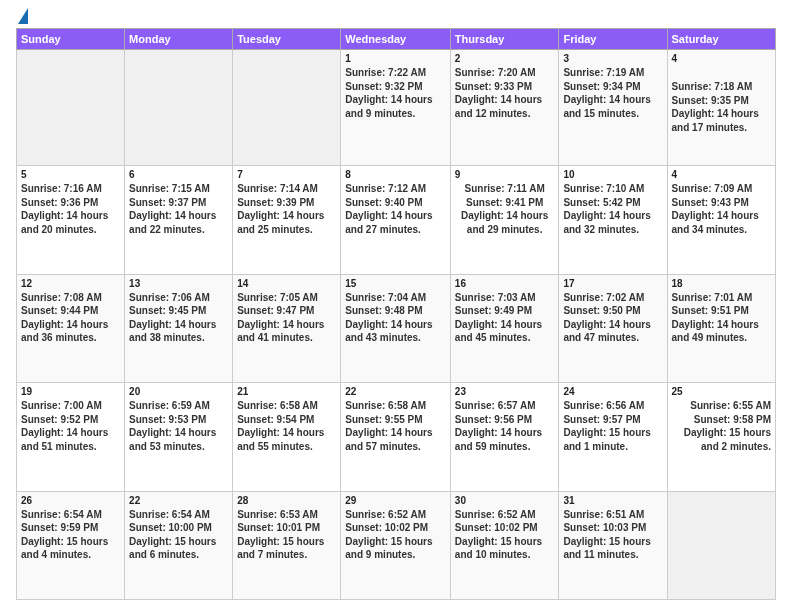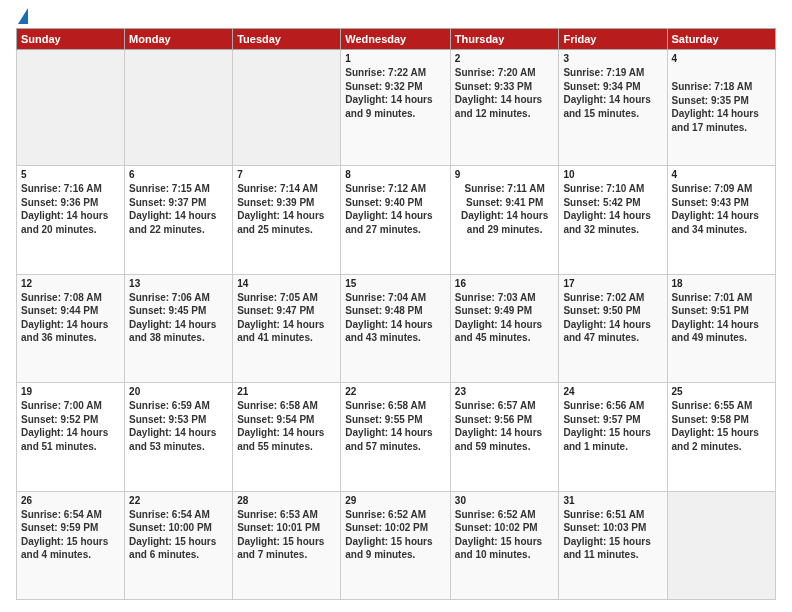--- a/index.html
+++ b/index.html
@@ -57,21 +57,21 @@
       flex: 1;
       display: flex;
       flex-direction: column;
     }
     table {
       width: 100%;
       border-collapse: collapse;
       flex: 1;
     }
     thead tr th {
-      background-color: #b91c1c;
+      background-color: #8b5cf6;
       color: white;
       font-size: 11px;
       font-weight: bold;
       padding: 4px 4px;
       text-align: left;
       border: 1px solid #aaa;
     }
     tbody tr td {
       vertical-align: top;
       border: 1px solid #ccc;
@@ -309,21 +309,21 @@
             </td>
             <td>
               <span class="day-num">24</span>
               <div class="cell-text" style="white-space: pre-line;">Sunrise: 6:56 AM
 Sunset: 9:57 PM
 Daylight: 15 hours
 and 1 minute.</div>
             </td>
             <td>
               <span class="day-num">25</span>
-              <div class="cell-text" style="white-space: pre-line;">Sunrise: 6:55 AM
+              <div class="cell-text" style="white-space: pre-line; text-align: right;">Sunrise: 6:55 AM
 Sunset: 9:58 PM
 Daylight: 15 hours
 and 2 minutes.</div>
             </td>
           </tr>
           <tr>
             <td>
               <span class="day-num">26</span>
               <div class="cell-text" style="white-space: pre-line;">Sunrise: 6:54 AM
 Sunset: 9:59 PM

